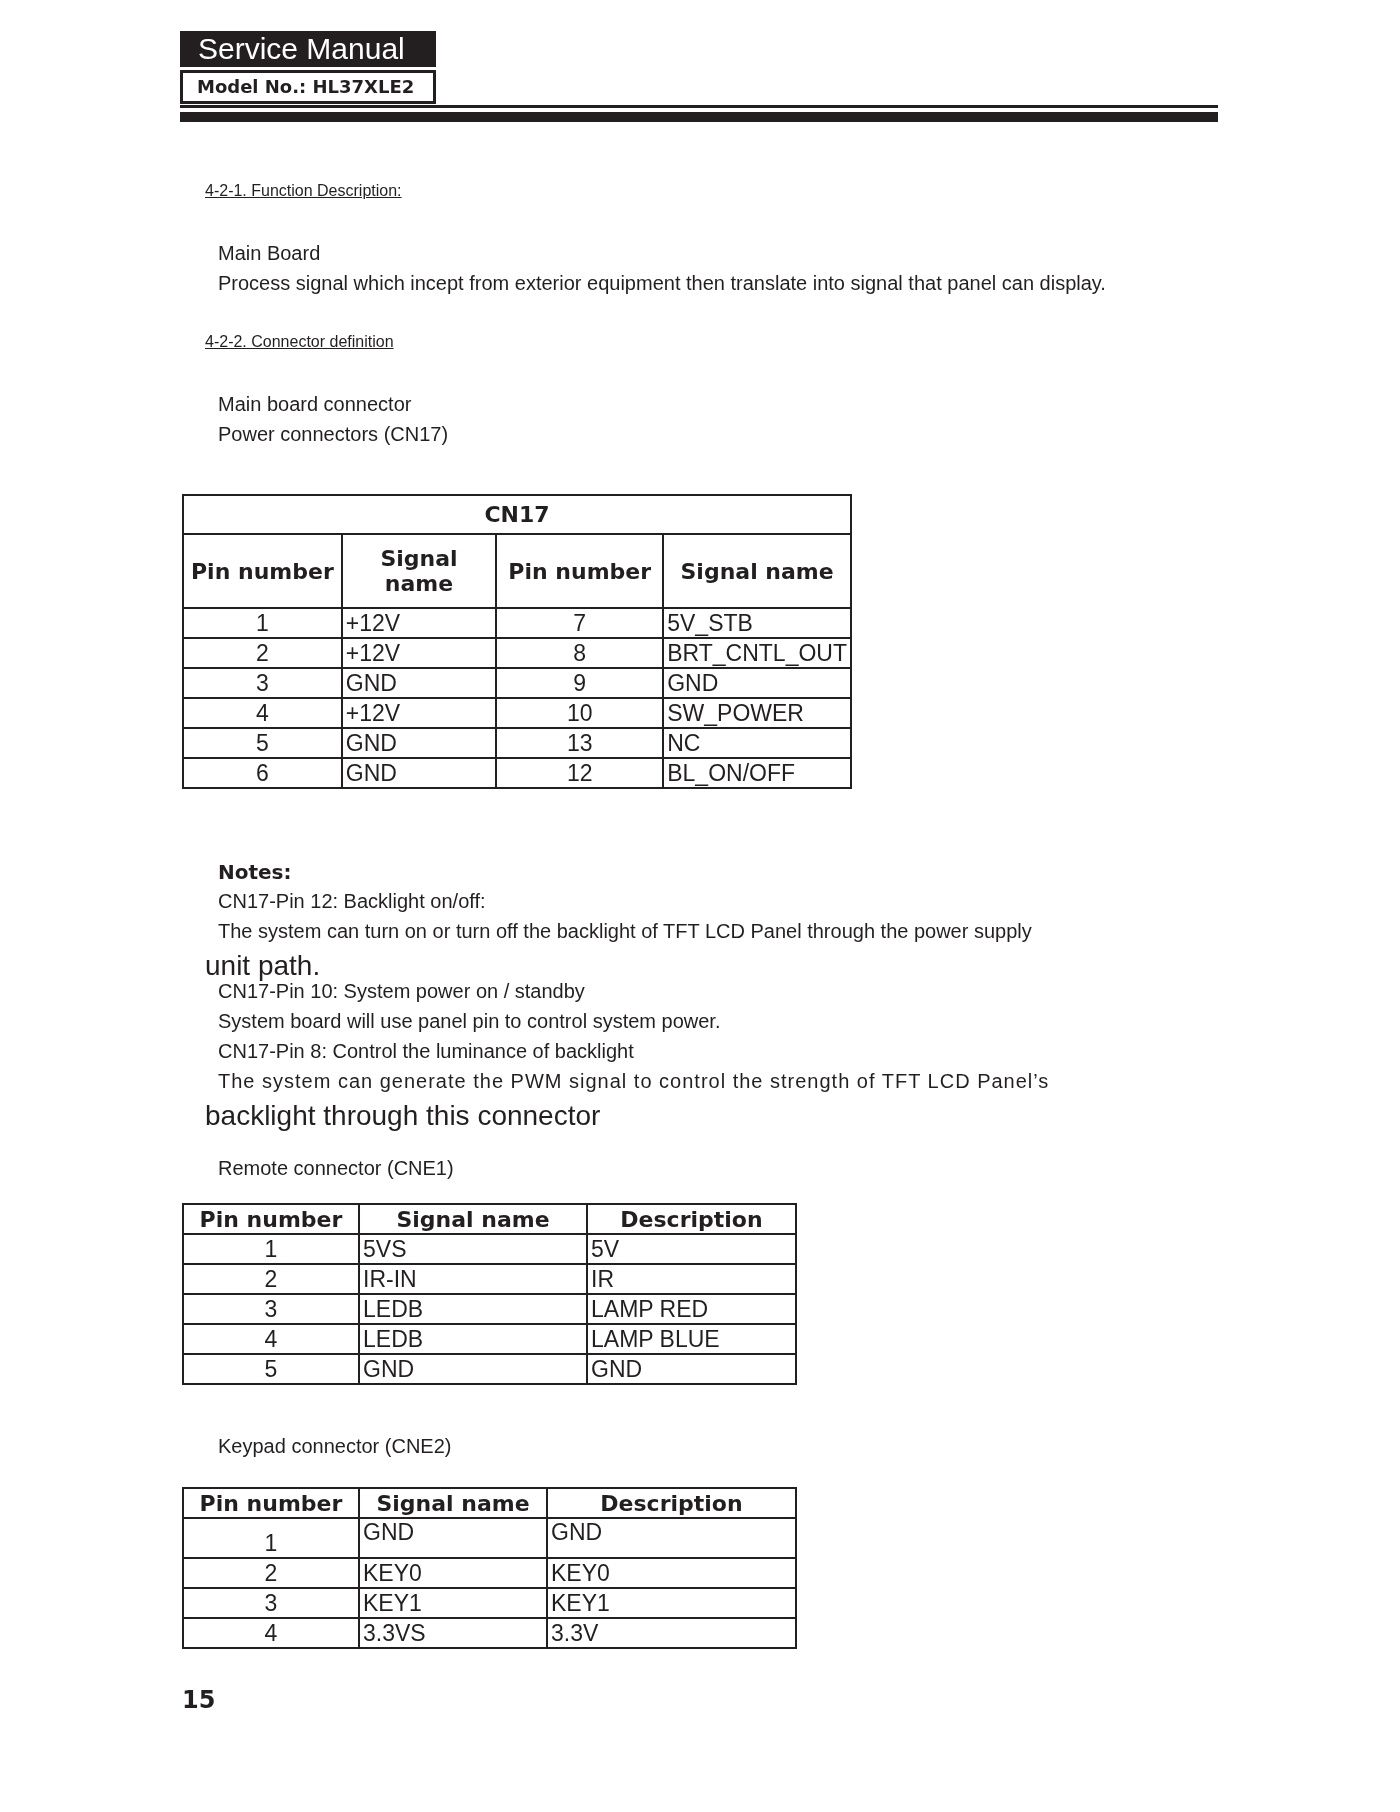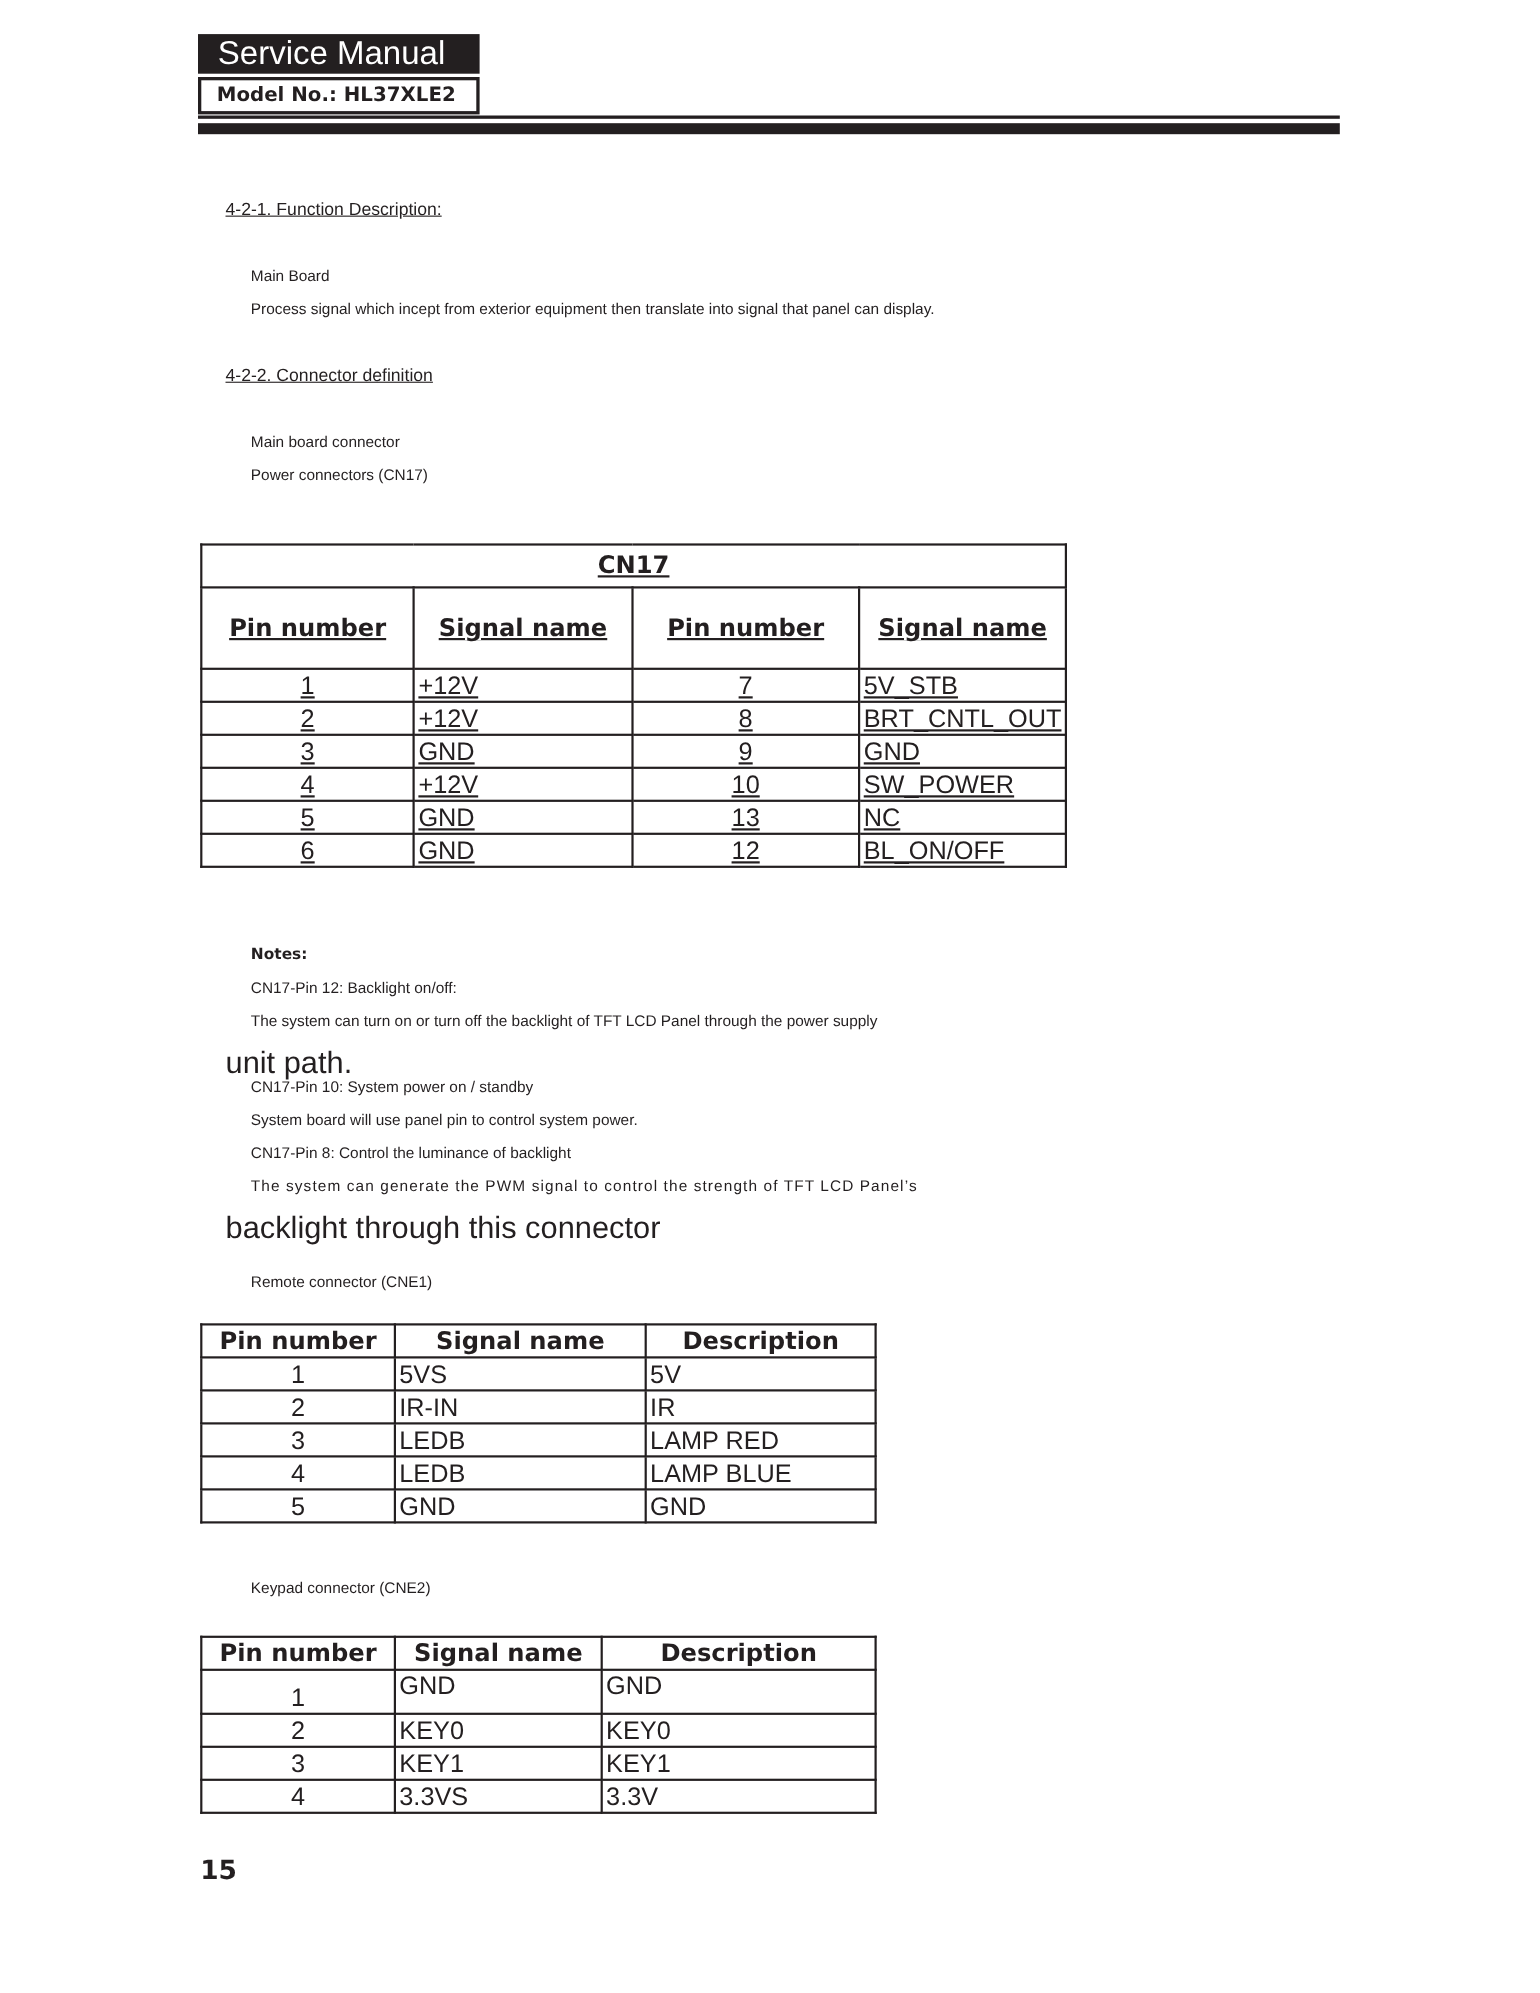--- a/index.html
+++ b/index.html
@@ -7,21 +7,21 @@
          font-family:"Liberation Sans", sans-serif; color:#231f20; }
   .hdr-title { position:absolute; left:180px; top:31px; width:256px; height:36px;
                background:#231f20; color:#fff; font-size:30px; line-height:36px;
                padding-left:18px; box-sizing:border-box; }
   .hdr-model { position:absolute; left:180px; top:70px; width:256px; height:34px;
                border:3px solid #231f20; box-sizing:border-box; font-family:"DejaVu Sans", sans-serif;
                font-weight:bold; font-size:18px; line-height:28px; padding-left:14px; }
   .rule-thin { position:absolute; left:180px; top:105px; width:1038px; height:3px; background:#231f20; }
   .rule-thick { position:absolute; left:180px; top:112px; width:1038px; height:10px; background:#231f20; }
   .h2 { position:absolute; left:205px; font-size:16px;text-decoration:underline; }
-  .p { position:absolute; left:228px; font-size:14px; white-space:nowrap; }
+  .p { position:absolute; left:218px; font-size:20px; white-space:nowrap; }
   .p2 { position:absolute; left:205px; font-size:28px; white-space:nowrap; }
   table { position:absolute; border-collapse:collapse; }
   td, th { border:2px solid #231f20; padding:0 3px; font-size:23px; }
   th { font-family:"DejaVu Sans", sans-serif; font-weight:bold; font-size:22px; }
   td.c { text-align:center; }
   .bold { font-family:"DejaVu Sans", sans-serif; font-weight:bold; }
   .pageno { position:absolute; left:182px; top:1686px; font-size:24px; }
 </style>
 </head>
 <body>
@@ -32,21 +32,21 @@
 <div class="rule-thick"></div>
 
 <div class="h2" style="top:182px">4-2-1. Function Description:</div>
 <div class="p" style="top:242px">Main Board</div>
 <div class="p" style="top:272px">Process signal which incept from exterior equipment then translate into signal that panel can display.</div>
 
 <div class="h2" style="top:333px">4-2-2. Connector definition</div>
 <div class="p" style="top:393px">Main board connector</div>
 <div class="p" style="top:423px">Power connectors (CN17)</div>
 
-<table style="left:182px;top:494px;width:788px;text-decoration:underline;">
+<table style="left:182px;top:494px;width:670px;">
   <tbody>
       <tr style="height:39px">
         <th colspan="4">CN17</th>
       </tr>
   <tr style="height:74px">
     <th style="width:190px">Pin number</th>
     <th style="width:196px">Signal name</th>
     <th style="width:204px">Pin number</th>
     <th>Signal name</th>
   </tr>

